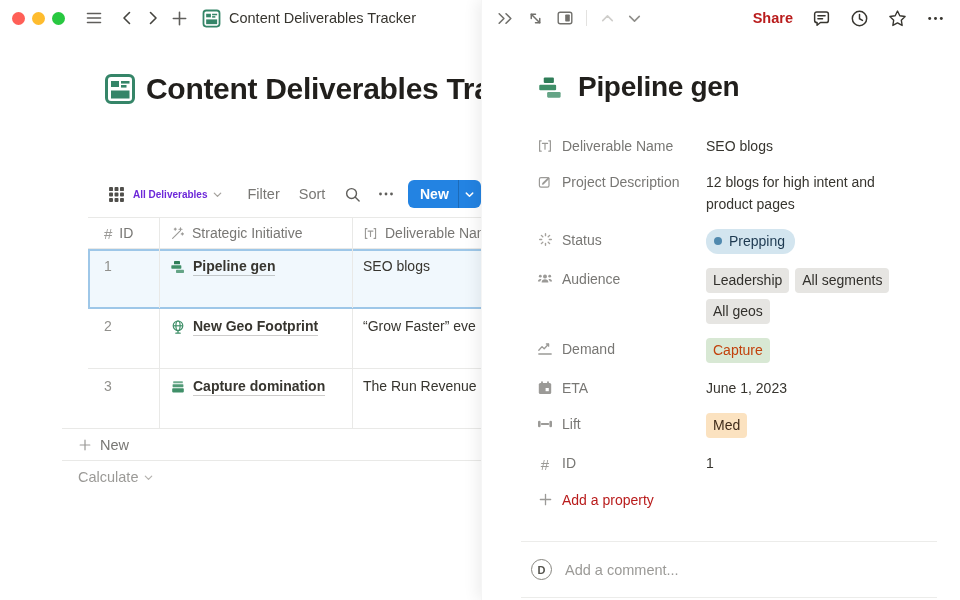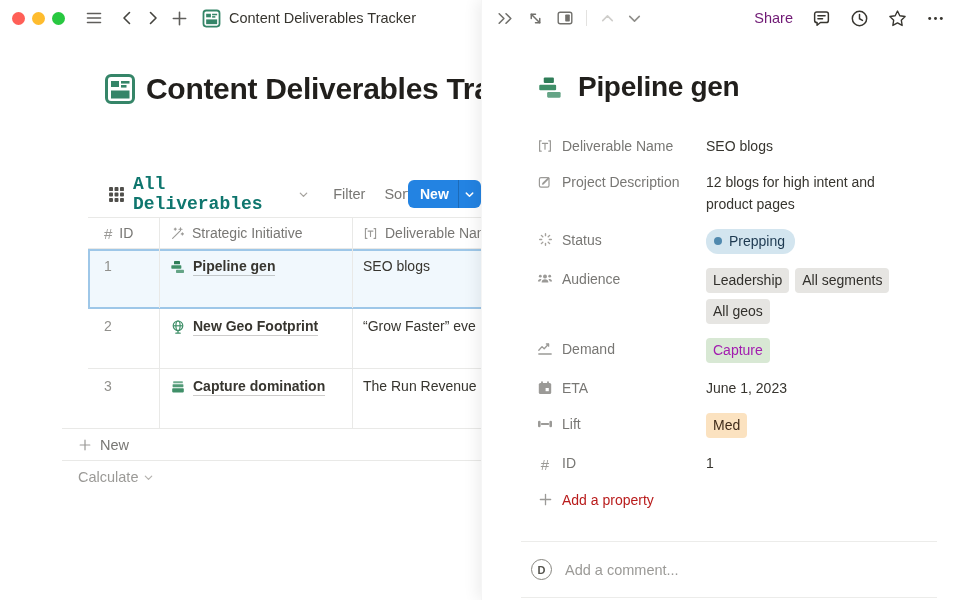--- a/index.html
+++ b/index.html
@@ -15,21 +15,21 @@
   .light.red{ background:#ff5f57; } .light.yellow{ background:#febc2e; margin-left:7px;} .light.green{ background:#28c840; margin-left:7px;}
   .tbar-ic { display:inline-flex; align-items:center; justify-content:center; flex:none; }
   .burger{ margin-left:20px; } .chev-l{ margin-left:16px; } .chev-r{ margin-left:10px; } .plus-tab{ margin-left:10px; }
   .tab-ic{ margin-left:14px; } 
   .tab-title{ margin-left:8px; font-size:14.5px; color:#37352f; white-space:nowrap; }
 
   .page-header{ position:absolute; top:72px; left:104px; display:flex; align-items:center; gap:10px; white-space:nowrap; }
   .h1{ font-size:30px; font-weight:700; color:#211f1c; letter-spacing:-0.3px; }
 
   .toolbar{ position:absolute; top:180px; left:108px; right:0; height:28px; display:flex; align-items:center; }
-  .view-name{ margin-left:8px; font-size:18px; font-weight:700; color:#0f766e;font-family:Liberation Mono, monospace; }
+  .view-name{ margin-left:8px; font-size:10px; font-weight:700; color:#6d28d9; }
   .vchev{ margin-left:5px; display:flex; }
   .tb-link{ font-size:14.5px; color:#787774; }
   .filter{ margin-left:24px; } .sort{ margin-left:19px; }
   .search-btn{ margin-left:19px; display:flex; } .more-btn{ margin-left:16px; display:flex; }
   .btn-new{ position:absolute; right:0; top:0; height:28px; width:73px; background:#2383e2; border-radius:6px; display:flex; align-items:center; color:#fff; }
   .btn-new .lbl{ font-size:14px; font-weight:600; padding-left:12px; }
   .btn-new .split{ margin-left:9px; width:1px; height:28px; background:rgba(0,0,0,0.18); }
   .btn-new .dd{ flex:1; display:flex; align-items:center; justify-content:center; }
 
   .table{ position:absolute; top:217px; left:88px; width:475px; }
@@ -49,36 +49,36 @@
   .newrow{ position:absolute; top:428px; left:62px; right:0; height:33px; border-top:1px solid #e9e9e7; border-bottom:1px solid #e9e9e7; display:flex; align-items:center; color:#787774; font-size:14.5px; padding-left:16px; gap:8px; }
   .calcrow{ position:absolute; top:461px; left:62px; right:0; height:32px; display:flex; align-items:center; color:#9b9a97; font-size:14.5px; padding-left:16px; gap:5px; }
 
   
   .panel{ position:absolute; left:481px; top:0; width:479px; height:600px; background:#fff; border-left:1px solid rgba(0,0,0,0.04); box-shadow:-4px 0 14px rgba(0,0,0,0.07); }
   .panel-topbar{ position:absolute; top:0; left:0; right:0; height:36px; display:flex; align-items:center; padding:0 15px 0 14px; }
   .pt-ic{ display:flex; flex:none; align-items:center; justify-content:center; }
   .g12{ margin-left:12px; } .g10{ margin-left:10px; }
   .vdiv{ width:1px; height:16px; background:#e3e2e0; margin-left:12px; }
   .spacer{ flex:1; }
-  .share-lbl{ font-size:14.5px; color:#701a75; margin-right:19px; }
+  .share-lbl{ font-size:14.5px; color:#b91c1c; margin-right:19px;font-weight:bold; }
   .rgap{ margin-left:19px; }
 
   .panel-title{ position:absolute; top:71px; left:55px; display:flex; align-items:center; gap:14px; white-space:nowrap; }
   .panel-title .t{ font-size:28px; font-weight:700; color:#211f1c; letter-spacing:-0.3px; }
 
   .props{ position:absolute; top:128px; left:55px; right:40px; }
   .prop{ display:flex; padding:7px 0; }
   .prop-label{ width:169px; flex:none; display:flex; gap:9px; align-items:flex-start; color:#787774; font-size:14px; line-height:22px; }
   .prop-label .picon{ display:flex; margin-top:3px; flex:none; width:16px; justify-content:center; }
   .prop-value{ flex:1; font-size:14px; line-height:22px; color:#37352f; display:flex; flex-wrap:wrap; gap:6px; align-content:flex-start; align-items:flex-start; }
   .prop-value.plain{ display:block; }
   .pill{ display:inline-flex; align-items:center; gap:7px; background:#d3e5ef; color:#1d3950; border-radius:12px; padding:1px 10px 2px 8px; font-size:14px; }
   .pill .dot{ width:8px; height:8px; border-radius:50%; background:#5089ae; }
   .tag{ display:inline-block; border-radius:4px; padding:1px 7px 2px 7px; font-size:14px; color:#32302c; background:#e6e5e2; }
-  .tag.green{ background:#d8e8d4; color:#a21caf; }
+  .tag.green{ background:#d8e8d4; color:#c2410c; }
   .tag.yellow{ background:#fbe2c0; color:#402c1b; }
   .addprop{ color:#9b9a97; }
   .addprop .prop-label{ color:#b91c1c; }
 
   .comment-block{ position:absolute; left:39px; right:23px; top:541px; }
   .cdiv{ border-top:1px solid #ececea; }
   .comment-row{ height:55px; display:flex; align-items:center; padding-left:10px; gap:13px; }
   .avatar{ width:21px; height:21px; border-radius:50%; border:1px solid #87867f; color:#55544e; font-size:11px; font-weight:700; display:flex; align-items:center; justify-content:center; flex:none; }
   .comment-ph{ color:#9b9a97; font-size:14.5px; }
 

